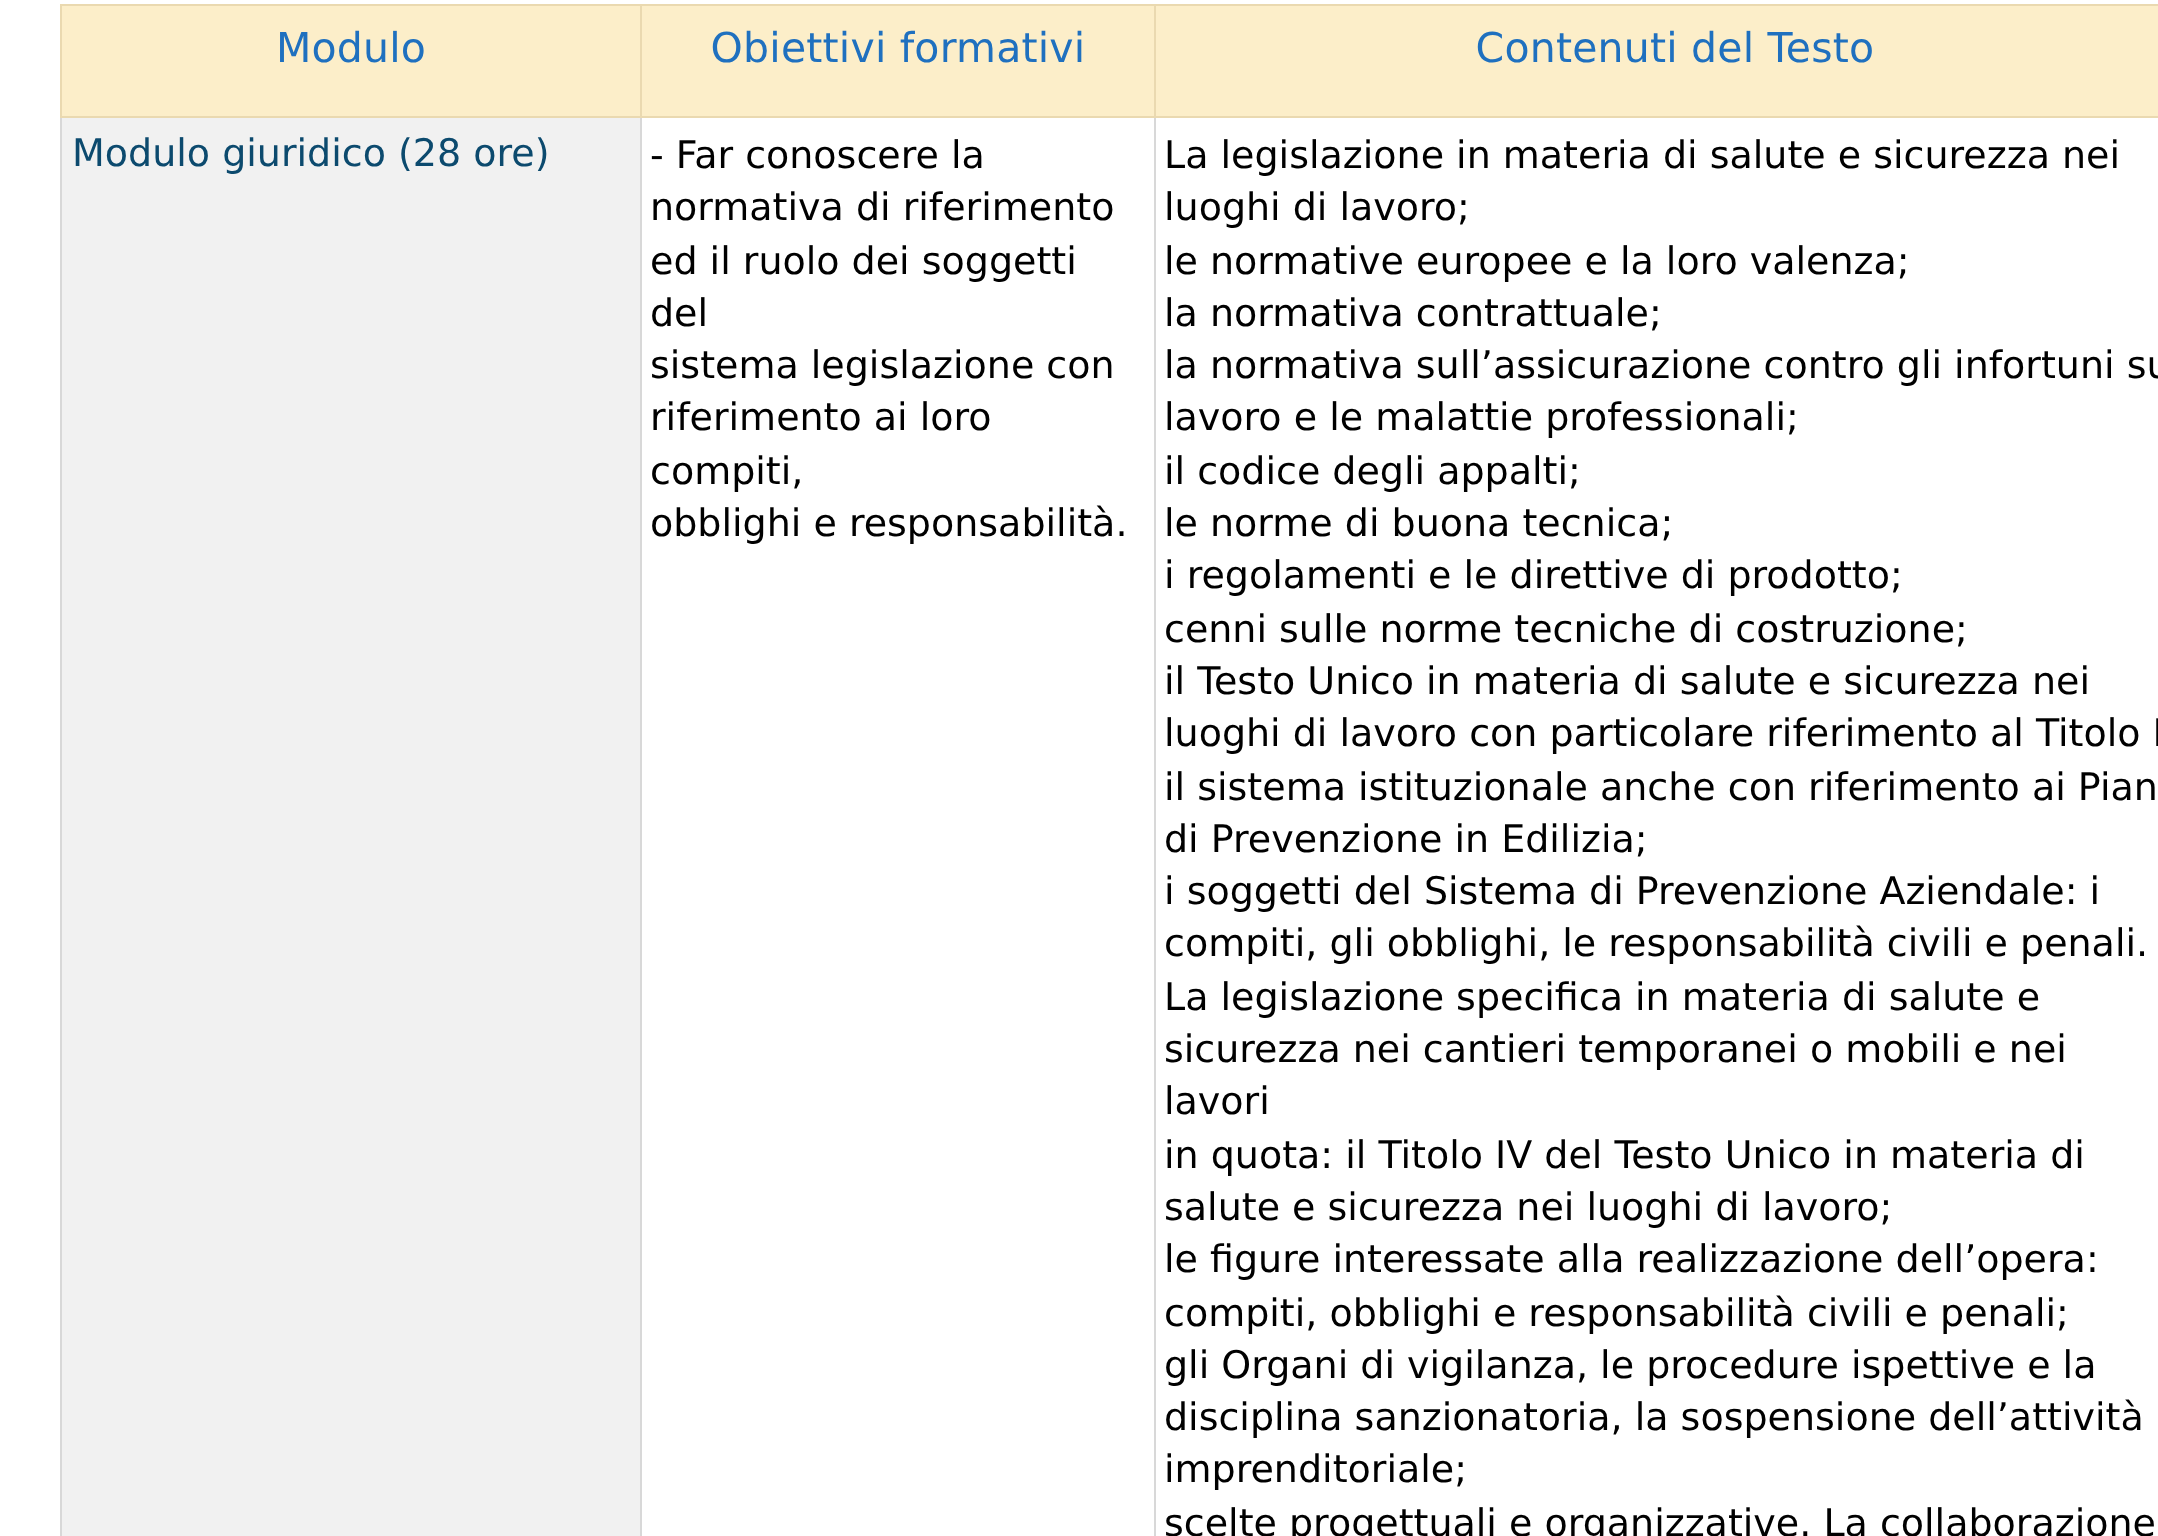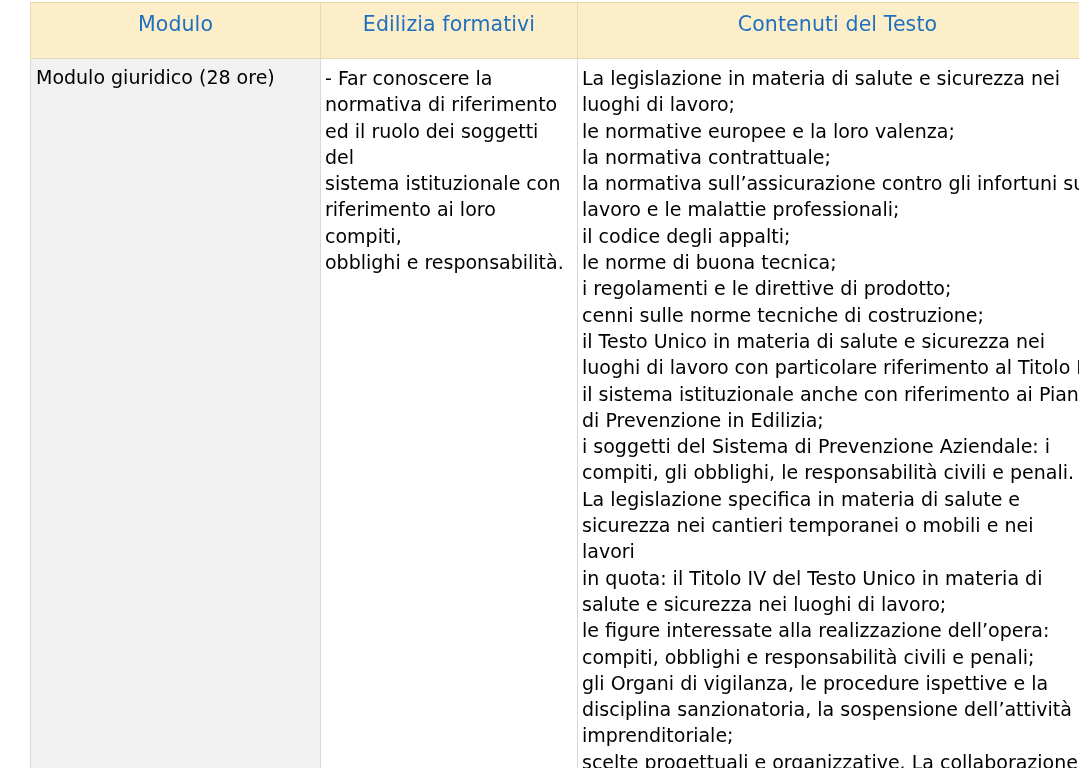--- a/index.html
+++ b/index.html
@@ -66,21 +66,21 @@
     white-space: nowrap;
   }
 
   
   td.cell-module {
     background: #f1f1f1;
     padding: 6px 4px 4px 5px;
   }
   td.cell-module .module-title {
     display: block;
-    color: #000000;
+    color: #0c4a6e;
     font-size: 19px;
     line-height: 25px;
     white-space: nowrap;
   }
 
   td.cell-objectives {
     background: #ffffff;
     padding: 6px 5px 4px 4px;
   }
   td.cell-objectives .objectives-text {
@@ -114,38 +114,38 @@
       <col class="c2">
       <col class="c3">
     </colgroup>
 
     <thead>
       <tr>
         <th class="head-cell">
           <span class="head-label">Modulo</span>
         </th>
         <th class="head-cell">
-          <span class="head-label">Edilizia formativi</span>
+          <span class="head-label">Obiettivi formativi</span>
         </th>
         <th class="head-cell">
           <span class="head-label">Contenuti del Testo</span>
         </th>
       </tr>
     </thead>
 
     <tbody>
       <tr>
         <td class="cell-module">
           <span class="module-title">Modulo giuridico (28 ore)</span>
         </td>
         <td class="cell-objectives">
           <span class="objectives-text">- Far conoscere la
 normativa di riferimento
 ed il ruolo dei soggetti del
-sistema istituzionale con
+sistema legislazione con
 riferimento ai loro compiti,
 obblighi e responsabilità.</span>
         </td>
         <td class="cell-contents">
           <span class="contents-text">La legislazione in materia di salute e sicurezza nei
 luoghi di lavoro;
 le normative europee e la loro valenza;
 la normativa contrattuale;
 la normativa sull’assicurazione contro gli infortuni sul
 lavoro e le malattie professionali;

